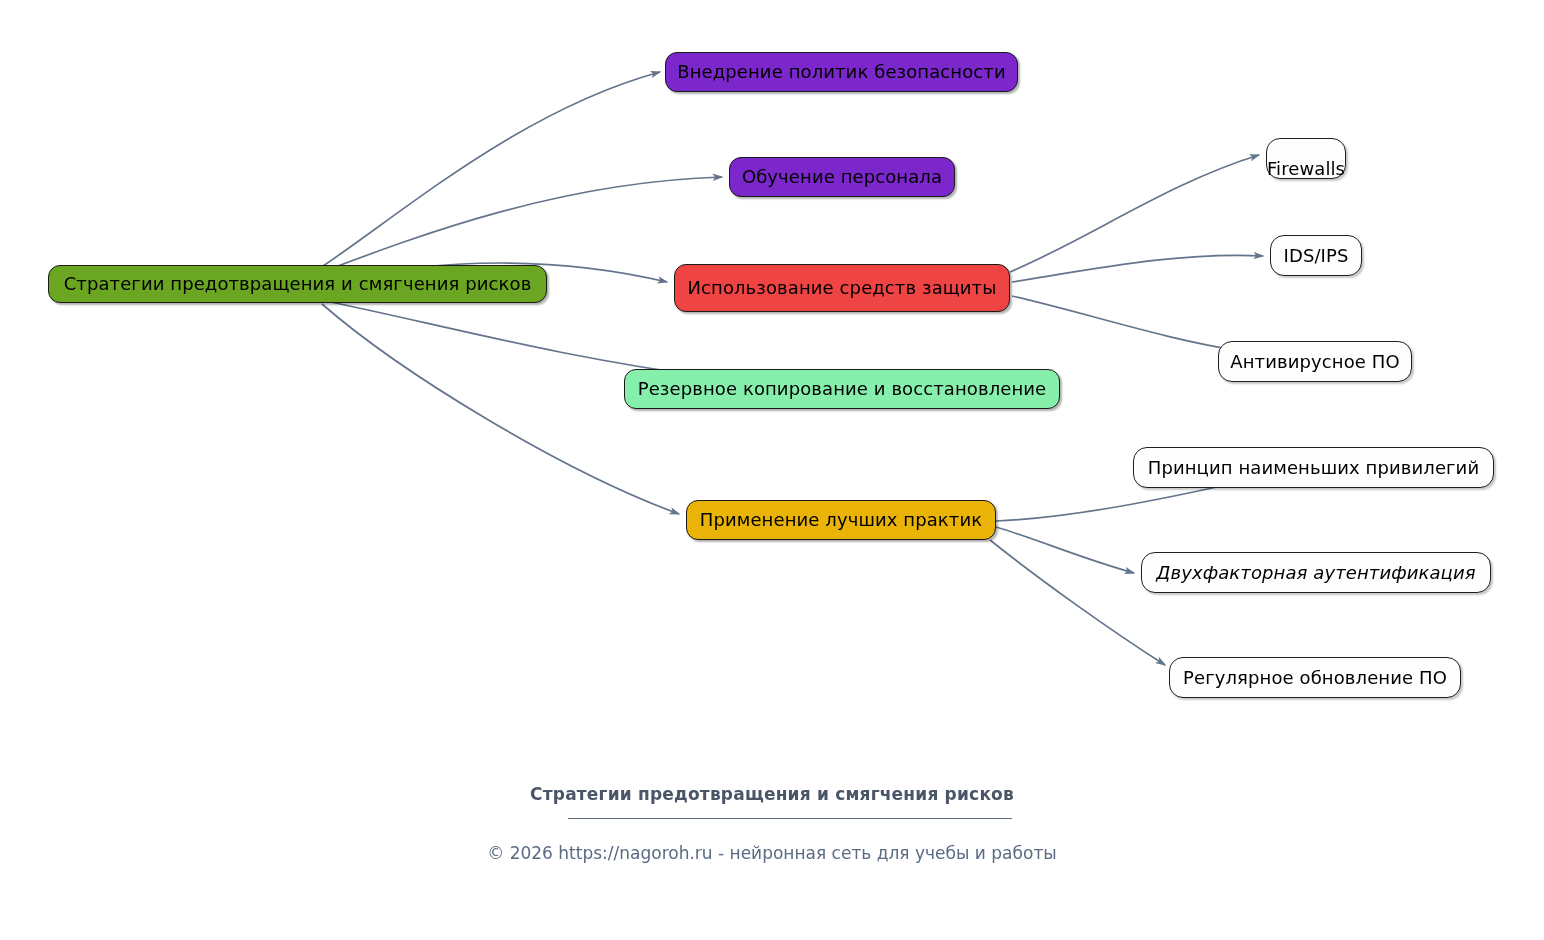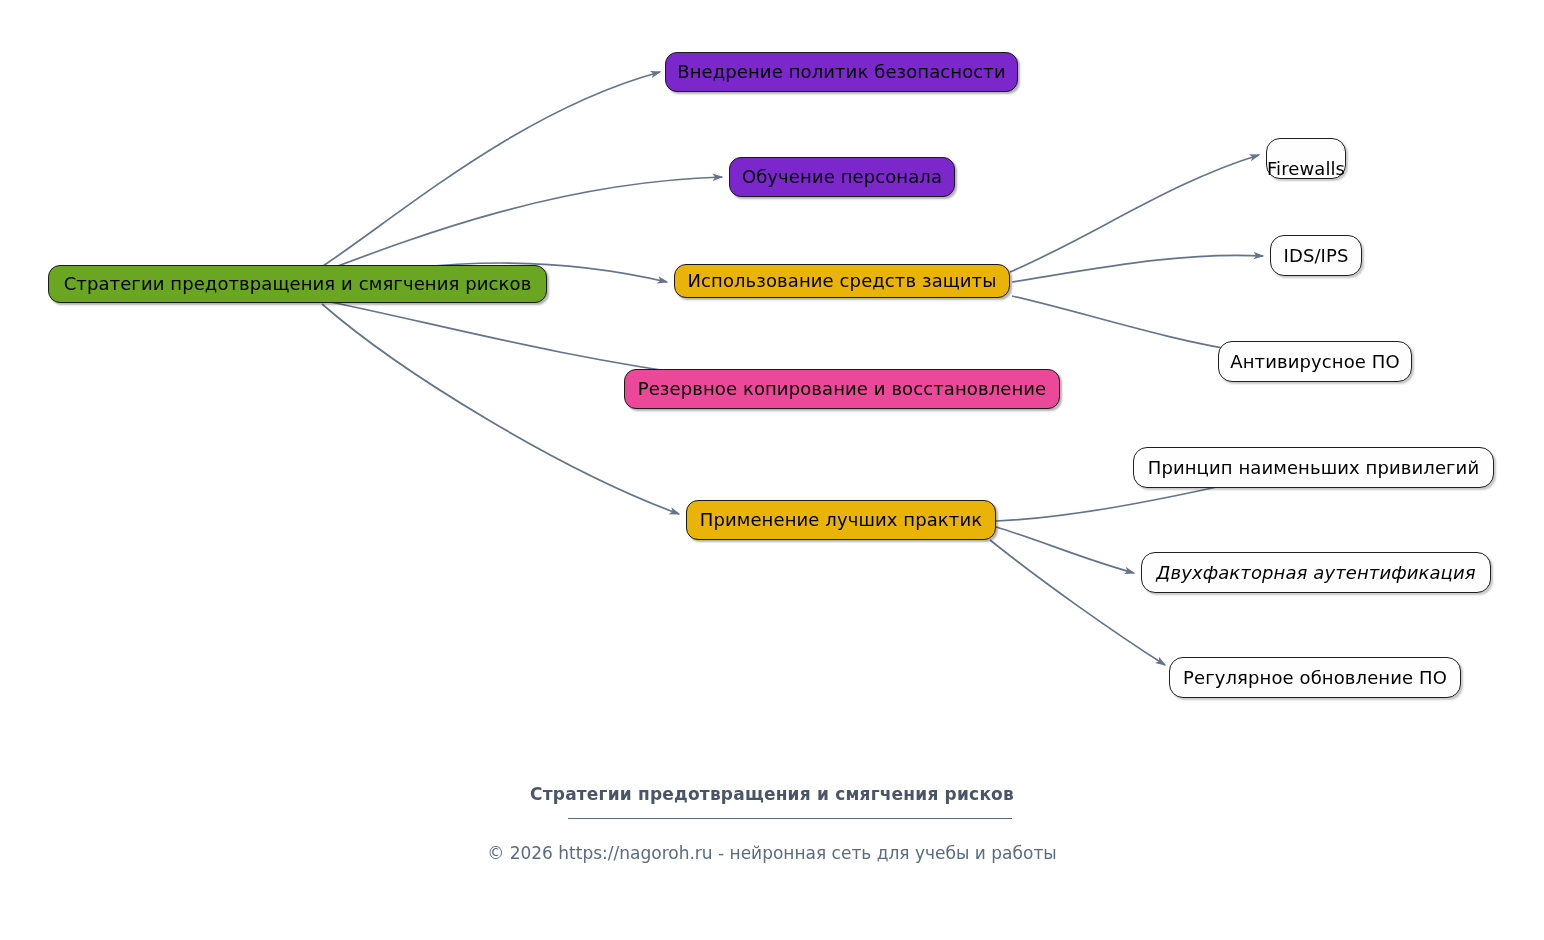--- a/index.html
+++ b/index.html
@@ -115,33 +115,33 @@
   <div id="nodes-layer">
       <div class="node node-root" style="left: 48px; top: 265px; width: 499px; height: 38px; background: rgb(106, 166, 33);">
         <span>Стратегии предотвращения и смягчения рисков</span>
       </div>
       <div class="node node-branch" style="left: 665px; top: 52px; width: 353px; height: 40px; background: rgb(123, 39, 204);">
         <span>Внедрение политик безопасности</span>
       </div>
       <div class="node node-branch" style="left: 729px; top: 157px; width: 226px; height: 40px; background: rgb(123, 39, 204);">
         <span>Обучение персонала</span>
       </div>
-      <div class="node node-branch" style="left: 674px; top: 264px; width: 336px; height: 34px; background: #eab308;">
+      <div class="node node-branch" style="left: 674px; top: 264px; width: 336px; height: 48px; background: #ef4444;">
         <span>Использование средств защиты</span>
       </div>
       <div class="node node-leaf" style="left: 1266px; top: 138px; width: 80px; height: 41px; align-items: flex-end;">
         <span>Firewalls</span>
       </div>
       <div class="node node-leaf" style="left: 1270px; top: 235px; width: 92px; height: 41px;">
         <span>IDS/IPS</span>
       </div>
       <div class="node node-leaf" style="left: 1218px; top: 341px; width: 194px; height: 41px;">
         <span>Антивирусное ПО</span>
       </div>
-      <div class="node node-branch" style="left: 624px; top: 369px; width: 436px; height: 40px; background: #ec4899;">
+      <div class="node node-branch" style="left: 624px; top: 369px; width: 436px; height: 40px; background: #86efac;">
         <span>Резервное копирование и восстановление</span>
       </div>
       <div class="node node-branch" style="left: 686px; top: 500px; width: 310px; height: 40px; background: #eab308;">
         <span>Применение лучших практик</span>
       </div>
       <div class="node node-leaf" style="left: 1133px; top: 447px; width: 361px; height: 41px;">
         <span>Принцип наименьших привилегий</span>
       </div>
       <div class="node node-leaf" style="left: 1141px; top: 552px; width: 350px; height: 41px; font-style: italic;">
         <span>Двухфакторная аутентификация</span>

